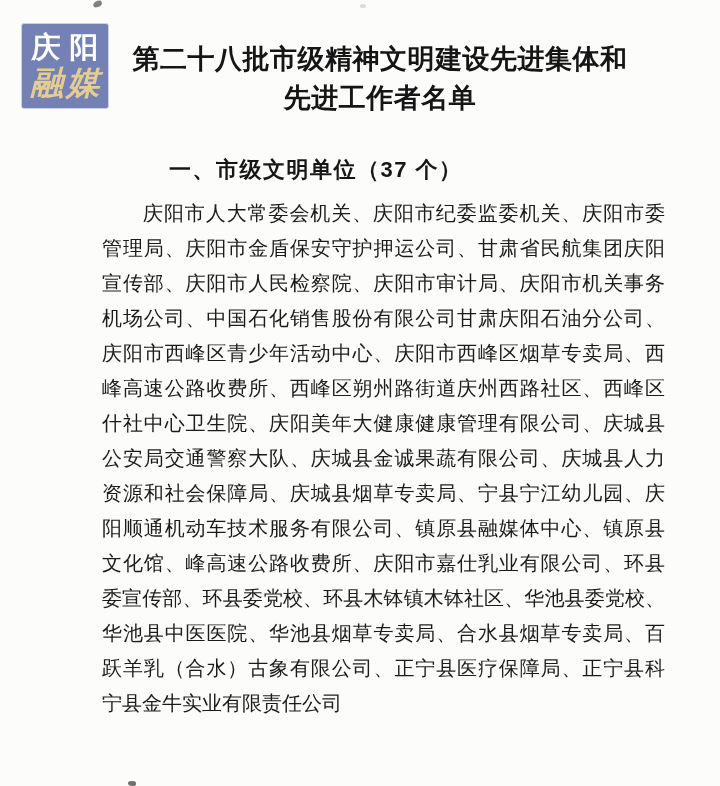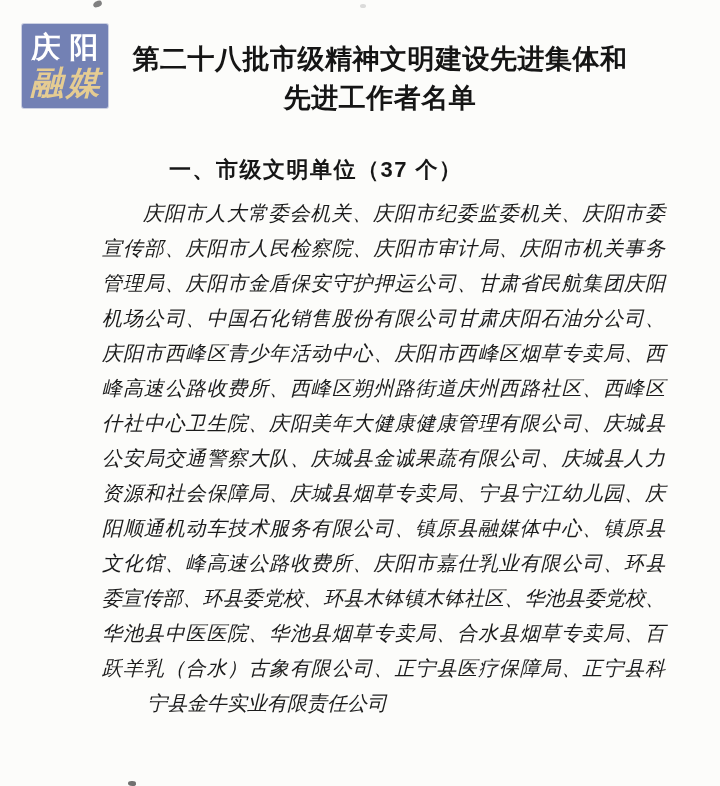--- a/index.html
+++ b/index.html
@@ -97,28 +97,26 @@
     color: #1b1b1b;
     font-family: "Liberation Serif", "DejaVu Serif", serif;
   }
   .para-line {
     height: 35px;
     text-align: justify;
     text-align-last: justify;
     text-justify: inter-character;
     word-break: break-all;
     white-space: normal;
-    font-style: italic;
   }
   .para-line.first {
     text-indent: 41px;
   }
   .para-line.last {
     text-align-last: left;
-    margin-left: 45px;
   }
   
   .speck-a {
     position: absolute;
     left: 93px;
     top: 1px;
     width: 9px;
     height: 6px;
     background: #6a6a6a;
     border-radius: 60% 40% 55% 45%;
@@ -159,22 +157,22 @@
     <div class="logo-line1">庆阳</div>
     <div class="logo-line2">融媒</div>
   </div>
 
   <h1 class="doc-title"><span>第二十八批市级精神文明建设先进集体和</span><br><span>先进工作者名单</span></h1>
 
   <div class="section-heading">一、市级文明单位（37 个）</div>
 
   <div class="paragraph">
     <div class="para-line first">庆阳市人大常委会机关、庆阳市纪委监委机关、庆阳市委</div>
+    <div class="para-line">管理局、庆阳市金盾保安守护押运公司、甘肃省民航集团庆阳</div>
     <div class="para-line">宣传部、庆阳市人民检察院、庆阳市审计局、庆阳市机关事务</div>
-    <div class="para-line">管理局、庆阳市金盾保安守护押运公司、甘肃省民航集团庆阳</div>
     <div class="para-line">机场公司、中国石化销售股份有限公司甘肃庆阳石油分公司、</div>
     <div class="para-line">庆阳市西峰区青少年活动中心、庆阳市西峰区烟草专卖局、西</div>
     <div class="para-line">峰高速公路收费所、西峰区朔州路街道庆州西路社区、西峰区</div>
     <div class="para-line">什社中心卫生院、庆阳美年大健康健康管理有限公司、庆城县</div>
     <div class="para-line">公安局交通警察大队、庆城县金诚果蔬有限公司、庆城县人力</div>
     <div class="para-line">资源和社会保障局、庆城县烟草专卖局、宁县宁江幼儿园、庆</div>
     <div class="para-line">阳顺通机动车技术服务有限公司、镇原县融媒体中心、镇原县</div>
     <div class="para-line">文化馆、峰高速公路收费所、庆阳市嘉仕乳业有限公司、环县</div>
     <div class="para-line">委宣传部、环县委党校、环县木钵镇木钵社区、华池县委党校、</div>
     <div class="para-line">华池县中医医院、华池县烟草专卖局、合水县烟草专卖局、百</div>

